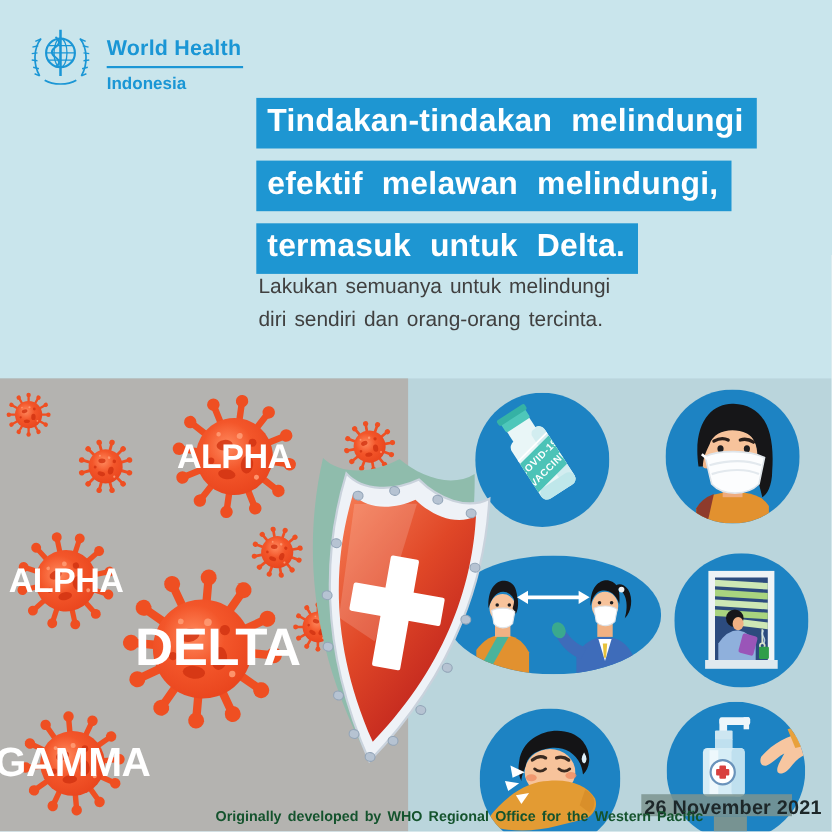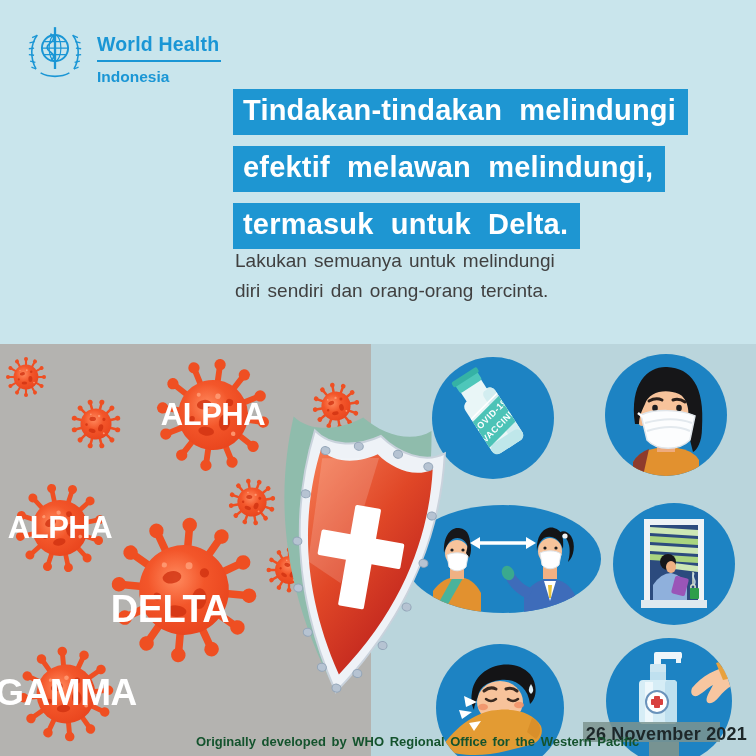--- a/index.html
+++ b/index.html
@@ -20,21 +20,21 @@
   .subtitle { position:absolute; left:235px; top:246px; color:#404040; font-size:19px;
               line-height:30px; word-spacing:2px; white-space:nowrap; }
   
   .illus { position:absolute; left:0; top:344px; width:756px; height:412px; background:#bad5dc; }
   .gray-panel { position:absolute; left:0; top:0; width:371px; height:412px; background:#b4b3b0; overflow:hidden; }
   .gray-panel svg { position:absolute; left:0; top:0; }
   .vlabel { position:absolute; transform:translate(-50%,-50%); color:#fff; font-weight:bold;
             letter-spacing:-.5px; white-space:nowrap; z-index:2; }
   .vl-alpha { left:213px; top:71px;  font-size:31px; }
   .vl-beta  { left:60px;  top:184px; font-size:31px; }
-  .vl-delta { left:170px; top:245px; font-size:38px;margin-top:20px; }
+  .vl-delta { left:198px; top:245px; font-size:48px; }
   .vl-gamma { left:66px;  top:349px; font-size:37px; }
   .picto { position:absolute; z-index:1; }
   .shield { position:absolute; left:268px; top:64px; z-index:3; }
   .table-bar { position:absolute; left:583px; top:378px; width:137px; height:20px;
                background:rgba(124,148,143,.85); z-index:4; }
   .pedestal  { position:absolute; left:649px; top:398px; width:30px; height:14px;
                background:rgba(124,148,143,.95); z-index:4; }
   .date { position:absolute; right:9px; top:380px; font-size:18px; color:#1d2729;
           letter-spacing:.2px; z-index:5; white-space:nowrap;font-weight:bold; }
   .attribution { position:absolute; left:196px; top:390px; font-size:13px; font-weight:bold;

